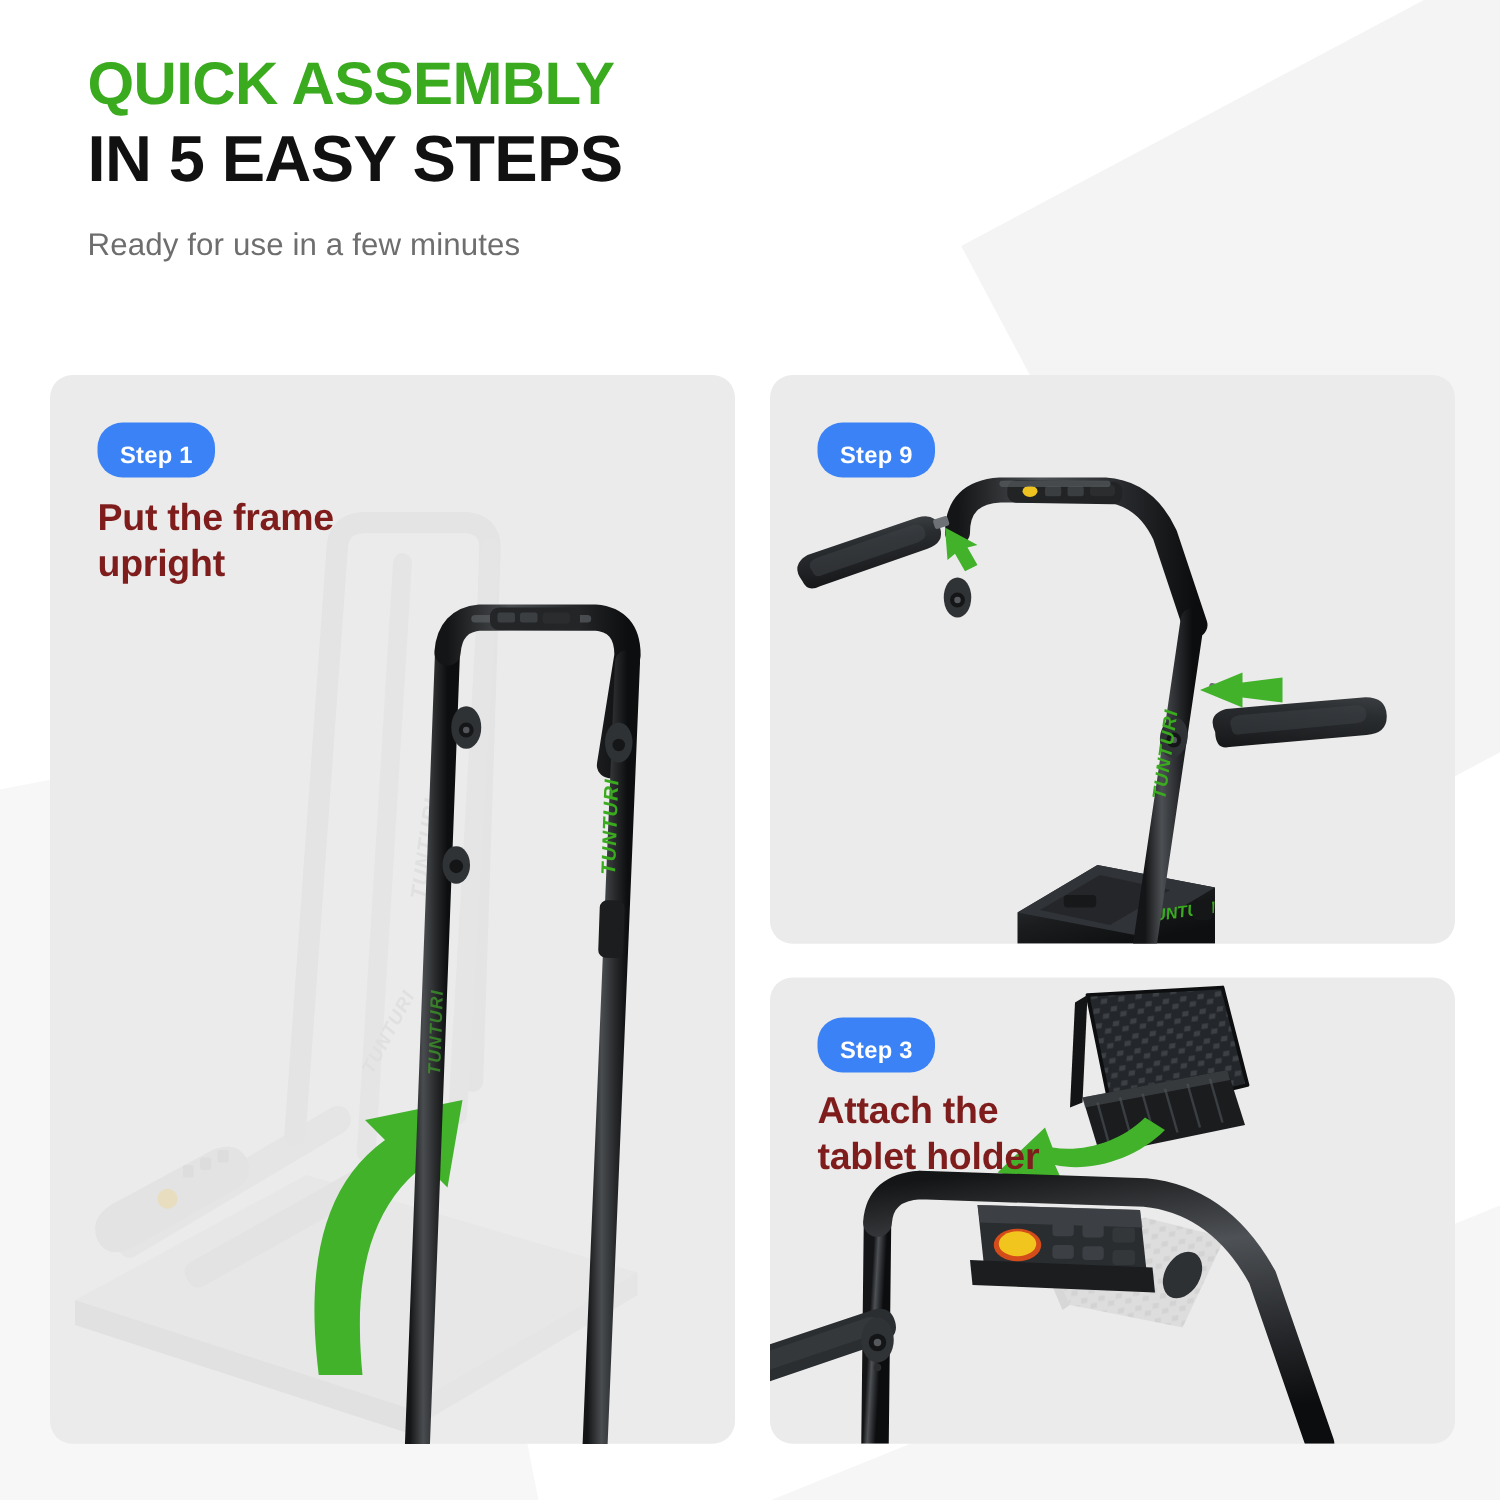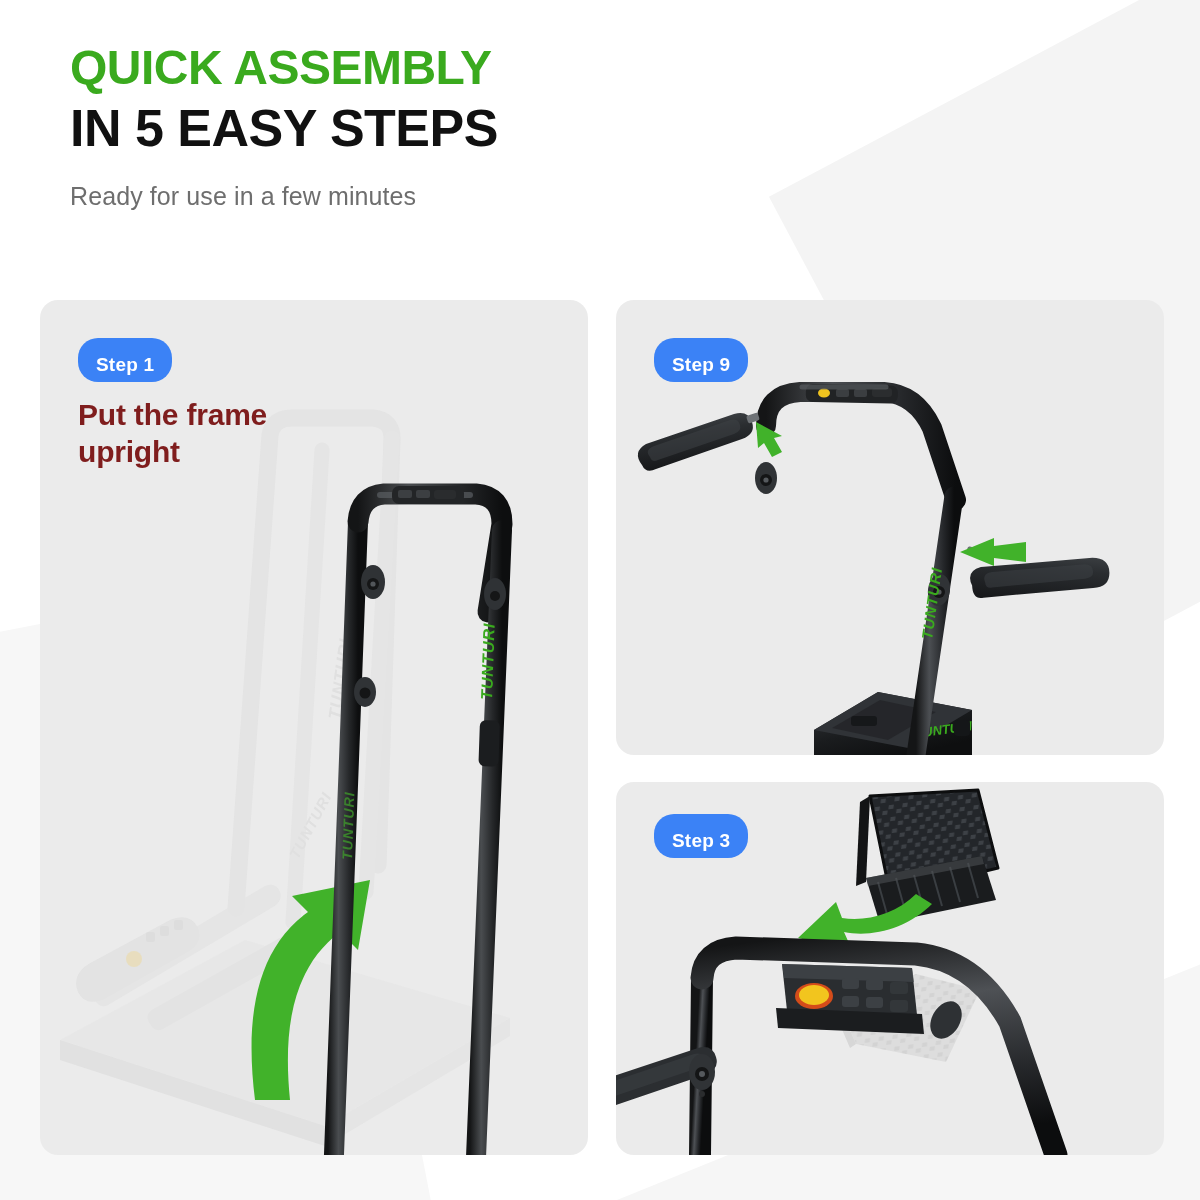--- a/index.html
+++ b/index.html
@@ -455,14 +455,16 @@
             <rect x="274" y="200" width="18" height="12" rx="3" fill="#33373a"></rect>
             <rect x="274" y="218" width="18" height="12" rx="3" fill="#33373a"></rect>
           </g>
 
           <ellipse cx="330" cy="238" rx="14" ry="20" fill="#2e3134" transform="rotate(30 330 238)"></ellipse>
         </g>
       </svg>
     </div>
 
     <div class="badge">Step 3</div>
+    <div class="step-title">Attach the
+tablet holder</div>
   </div>
 </div>
 
 </body></html>

